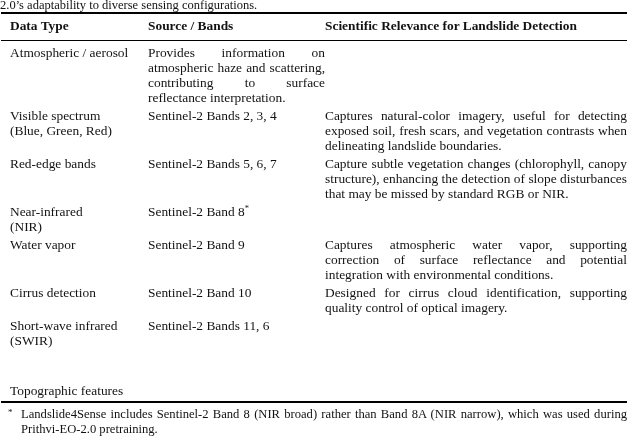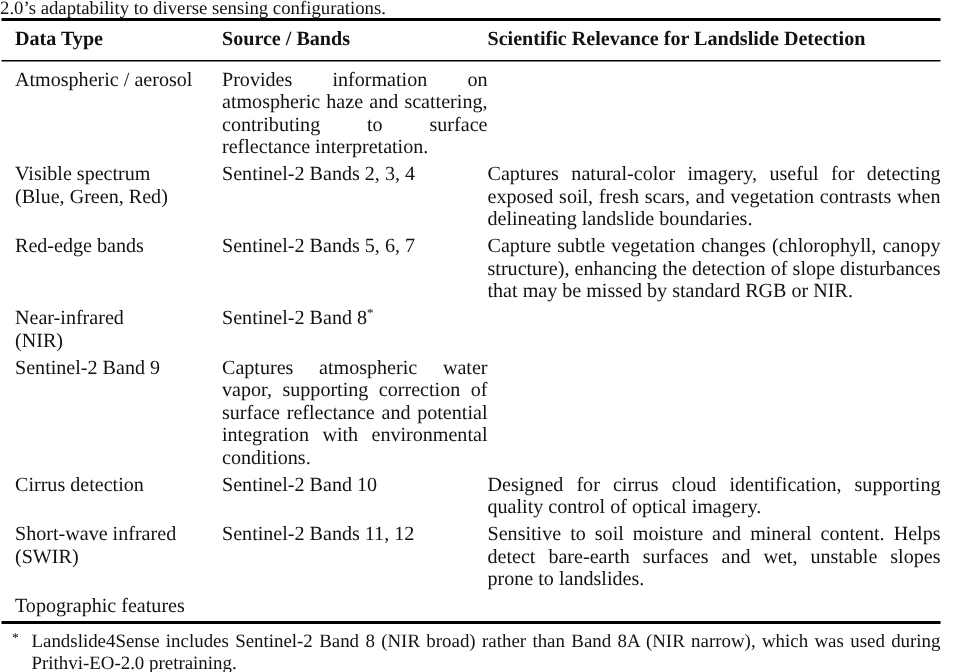--- a/index.html
+++ b/index.html
@@ -48,21 +48,21 @@
     font-weight: bold;
     font-size: 13.4px;
     line-height: 16px;
   }
   .rows { padding-top: 1px; }
   .row {
     padding-top: 3px;
     font-size: 13.4px;
     line-height: 15px;
   }
-  .rows .row:last-child { padding-bottom: 3px; }
+  .rows .row:last-child { padding-bottom: 3px; margin-top: 32px; }
   .cell.c1, .cell.c2 {
     white-space: pre-line;
     padding-right: 8px;
   }
   .cell.c3 {
     text-align: justify;
   }
   .cell.c2 sup {
     font-size: 8.5px;
     line-height: 0;
@@ -126,35 +126,35 @@
         <div class="cell c3">Capture subtle vegetation changes (chlorophyll, canopy structure), enhancing the detection of slope disturbances that may be missed by standard RGB or NIR.</div>
       </div>
 
       <div class="grid-row row">
         <div class="cell c1">Near-infrared
 (NIR)</div>
         <div class="cell c2"><span>Sentinel-2 Band 8</span><sup>*</sup></div>
       </div>
 
       <div class="grid-row row">
+        <div class="cell c1">Water vapor</div>
         <div class="cell c2"><span>Sentinel-2 Band 9</span><sup></sup></div>
         <div class="cell c3">Captures atmospheric water vapor, supporting correction of surface reflectance and potential integration with environmental conditions.</div>
       </div>
 
       <div class="grid-row row">
         <div class="cell c1">Cirrus detection</div>
         <div class="cell c2"><span>Sentinel-2 Band 10</span><sup></sup></div>
         <div class="cell c3">Designed for cirrus cloud identification, supporting quality control of optical imagery.</div>
       </div>
 
       <div class="grid-row row">
         <div class="cell c1">Short-wave infrared
 (SWIR)</div>
-        <div class="cell c2"><span>Sentinel-2 Bands 11, 12</span><sup></sup></div>
-        <div class="cell c3">Sensitive to soil moisture and mineral content. Helps detect bare-earth surfaces and wet, unstable slopes prone to landslides.</div>
+        <div class="cell c2"><span>Sentinel-2 Bands 11, 6</span><sup></sup></div>
       </div>
 
       <div class="grid-row row">
         <div class="cell c1">Topographic features</div>
       </div>
 
     </div>
 
     <div class="rule thick"></div>
   </div>

